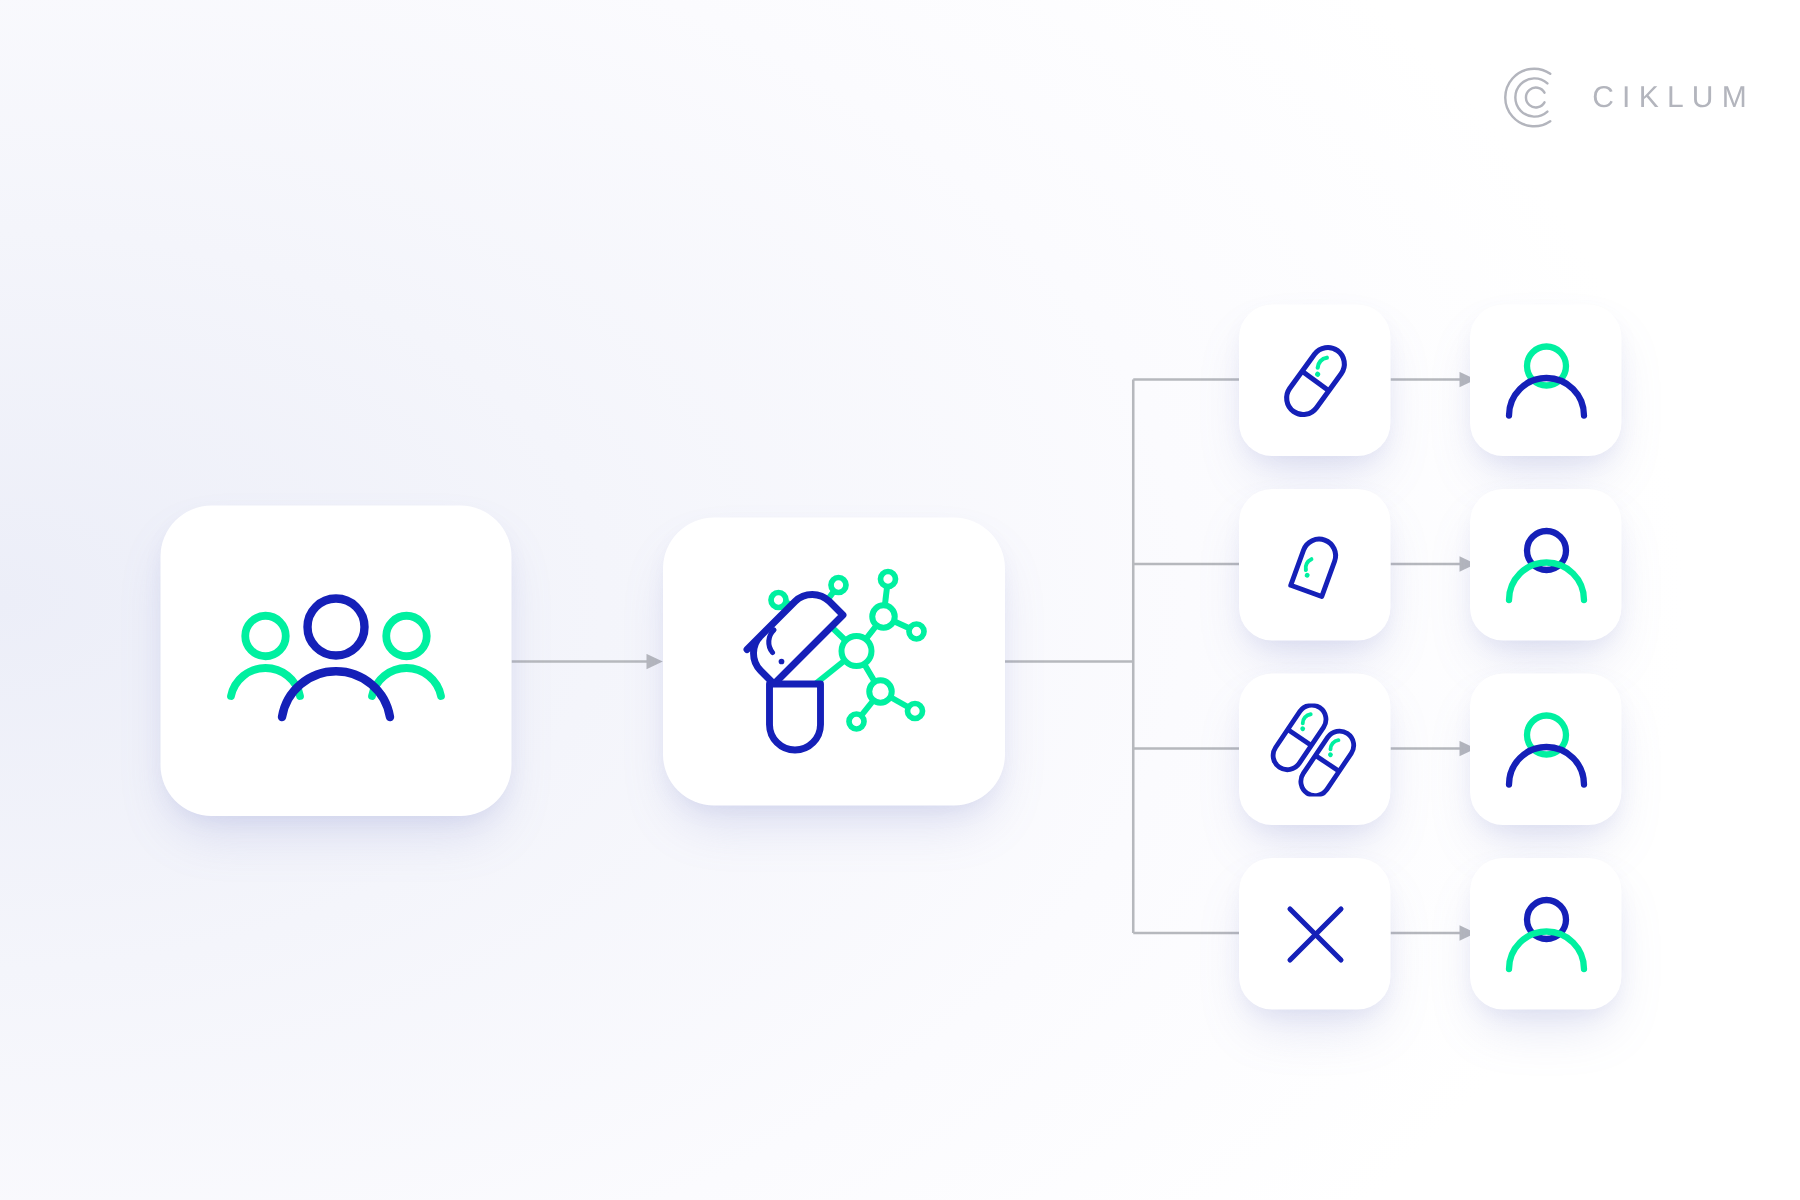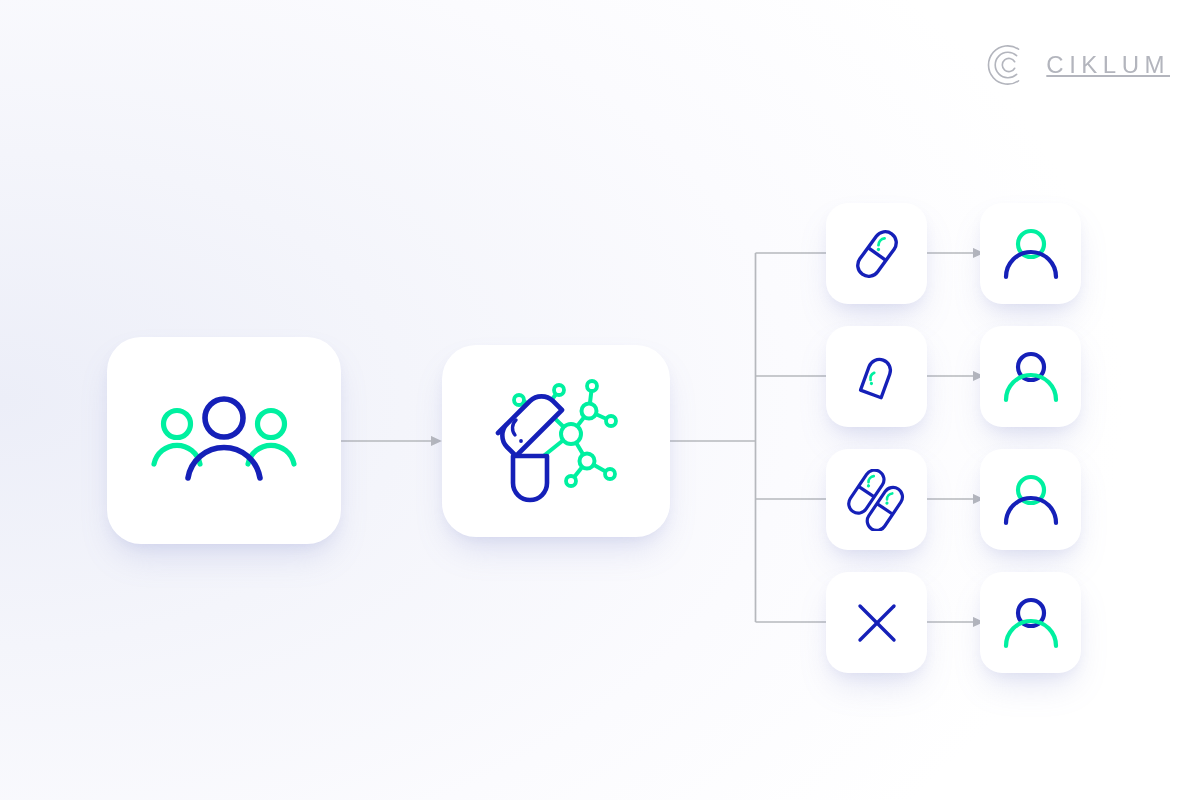--- a/index.html
+++ b/index.html
@@ -29,26 +29,25 @@
   .brand {
     position: absolute;
     top: 42px;
     right: 30px;
     display: flex;
     align-items: center;
     gap: 16px;
   }
   .brand-mark { width: 46px; height: 46px; display: block; }
   .brand-name {
-    font-size: 24px;
+    font-size: 20px;
     letter-spacing: 5.5px;
     color: #b3b5bd;
     font-weight: 400;
     white-space: nowrap;
-    text-decoration: underline;
   }
 
   
   .card {
     position: absolute;
     background: #ffffff;
     border-radius: 34px;
     box-shadow: 0 18px 34px -8px rgba(122,131,199,0.22),
                 0 6px 14px -4px rgba(122,131,199,0.13);
     display: flex;

